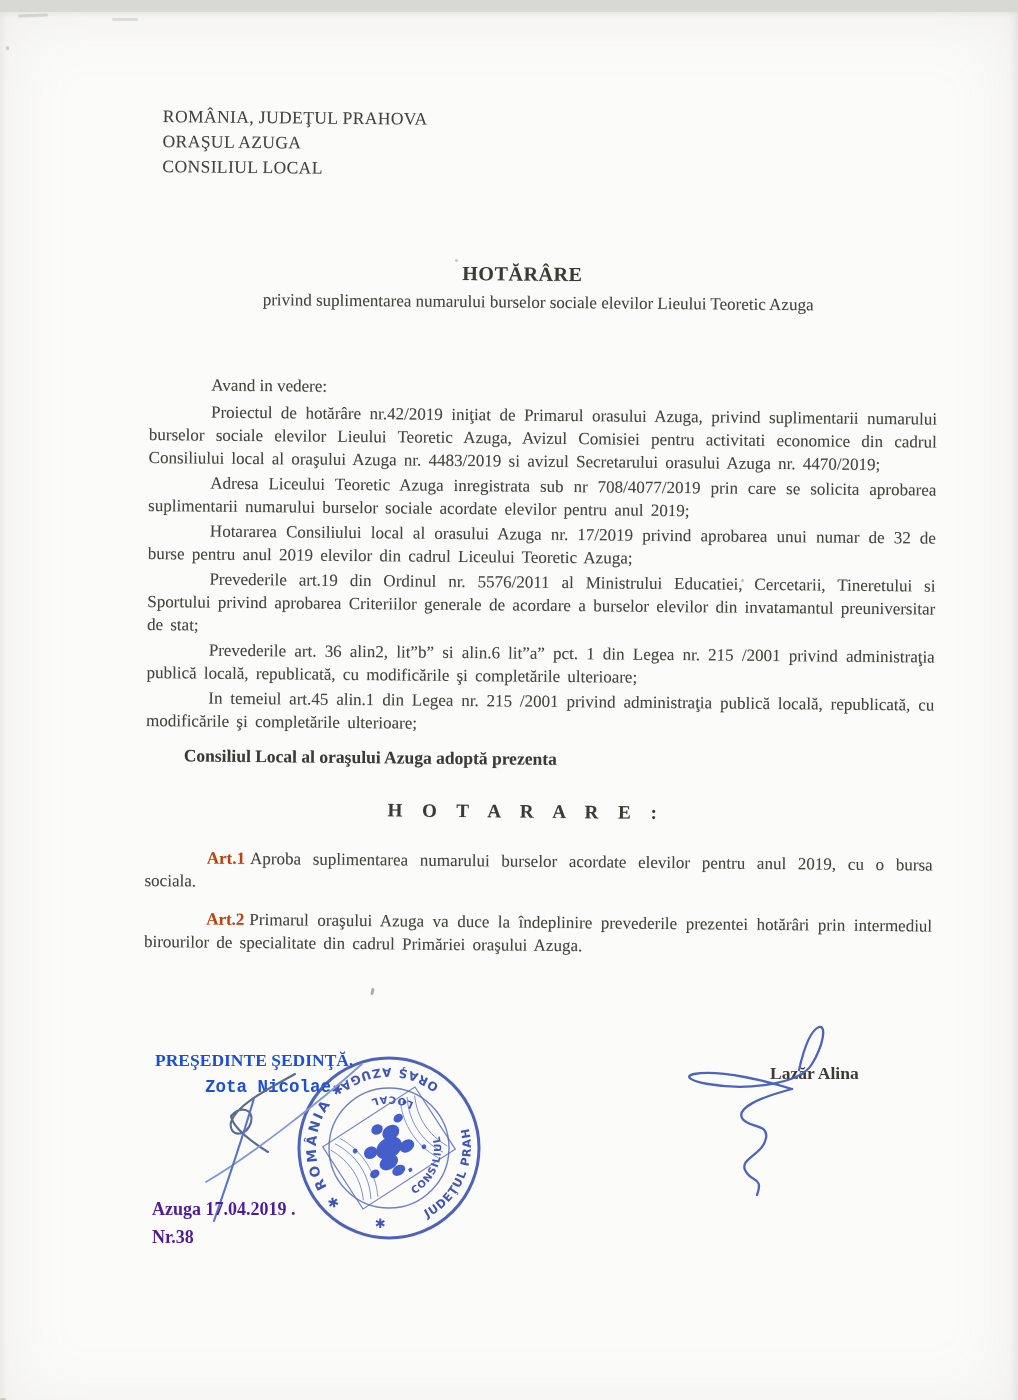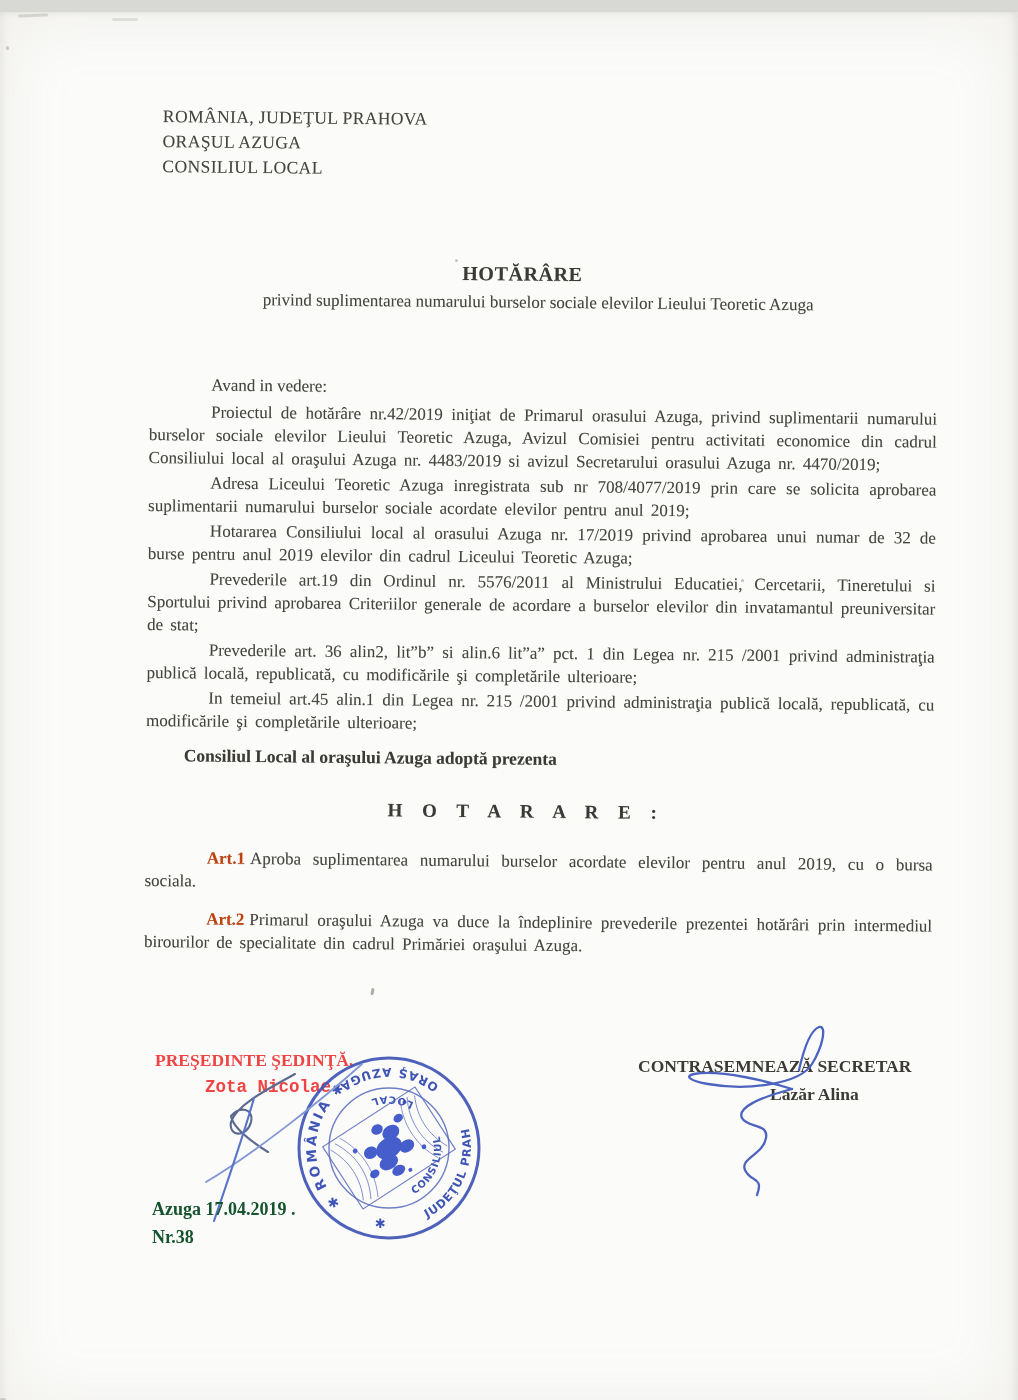--- a/index.html
+++ b/index.html
@@ -33,25 +33,25 @@
     text-align:justify;text-indent:62px;word-spacing:3px;
   }
   .adoption{margin:13px 0 0 38px;font-size:17.5px;font-weight:bold;color:#3b3a35;}
   .decision{
     margin:31px 30px 0 0;text-align:center;font-size:19px;font-weight:bold;
     color:#3b3a35;letter-spacing:4px;word-spacing:7px;
   }
   p.article-1{margin-top:27px;}
   p.article-2{margin-top:15px;}
   .article b{font-weight:bold;color:#c2410c;margin-right:5px;}
-  .sig-left{position:absolute;left:155px;top:1038px;font-weight:bold;font-size:17.5px;color:#ef4444;}
+  .sig-left{position:absolute;left:155px;top:1038px;font-weight:bold;font-size:17.5px;color:#1d4ed8;}
   .sig-left .sig-name{margin:6px 0 0 50px;font-family:Liberation Mono, monospace;}
   .sig-right{position:absolute;left:638px;top:1044px;font-weight:bold;font-size:17.5px;color:#3b3a35;}
   .sig-right .sig-name{margin:7px 0 0 132px;}
-  .doc-footer{position:absolute;left:152px;top:1183px;font-weight:bold;font-size:18px;color:#14532d;line-height:28px;}
+  .doc-footer{position:absolute;left:152px;top:1183px;font-weight:bold;font-size:18px;color:#4c1d95;line-height:28px;}
   .stamp-svg{position:absolute;left:293px;top:1040px;width:192px;height:192px;}
   .sign-svg{position:absolute;left:0;top:980px;width:1018px;height:280px;}
   .speck{position:absolute;border-radius:2px;}
 </style>
 </head>
 <body>
 
 <div class="page">
 
   <div class="speck" style="left:18px;top:2px;width:30px;height:3px;background:#bcbcb6;opacity:.55;transform:rotate(-2deg);"></div>
@@ -85,21 +85,20 @@
 
     <p class="para article article-1"><b>Art.1</b><span>Aproba suplimentarea numarului  burselor acordate elevilor pentru anul 2019, cu o bursa sociala.</span></p>
     <p class="para article article-2"><b>Art.2</b><span>Primarul oraşului Azuga va duce la îndeplinire prevederile prezentei hotărâri prin intermediul birourilor de specialitate din cadrul Primăriei oraşului Azuga.</span></p>
   </div>
 
   <div class="sig-left">
     <div>PREŞEDINTE ŞEDINŢĂ,</div>
     <div class="sig-name">Zota Nicolae</div>
   </div>
   <div class="sig-right">
-    <div>CONTRASEMNEAZĂ  SECRETAR</div>
     <div class="sig-name">Lazăr Alina</div>
   </div>
 
   <svg class="stamp-svg" viewBox="0 0 192 192">
     <g transform="translate(96,96)" fill="none" stroke="#3f55b6">
       <circle r="90" stroke-width="3" opacity=".92"></circle>
       <circle r="60" stroke-width="1.4" opacity=".75"></circle>
 
       <defs>
         <path id="arcLeft" d="M -48 55 A 73 73 0 0 1 0 -73"></path>

